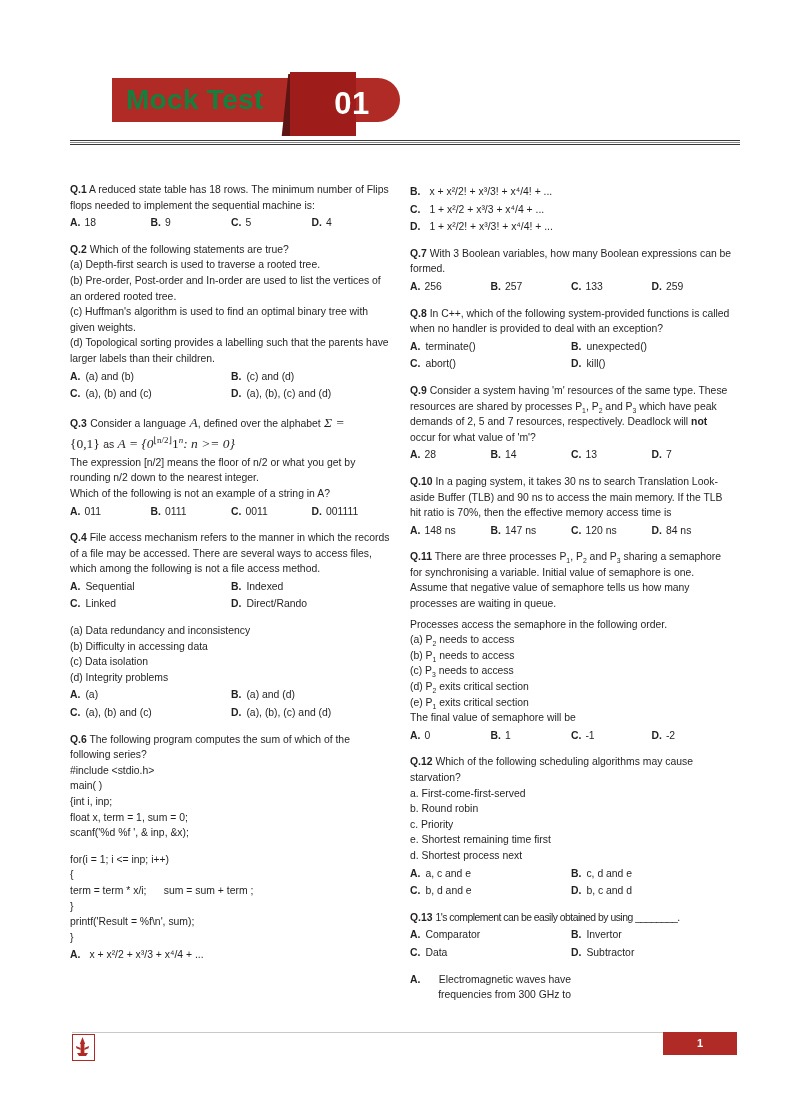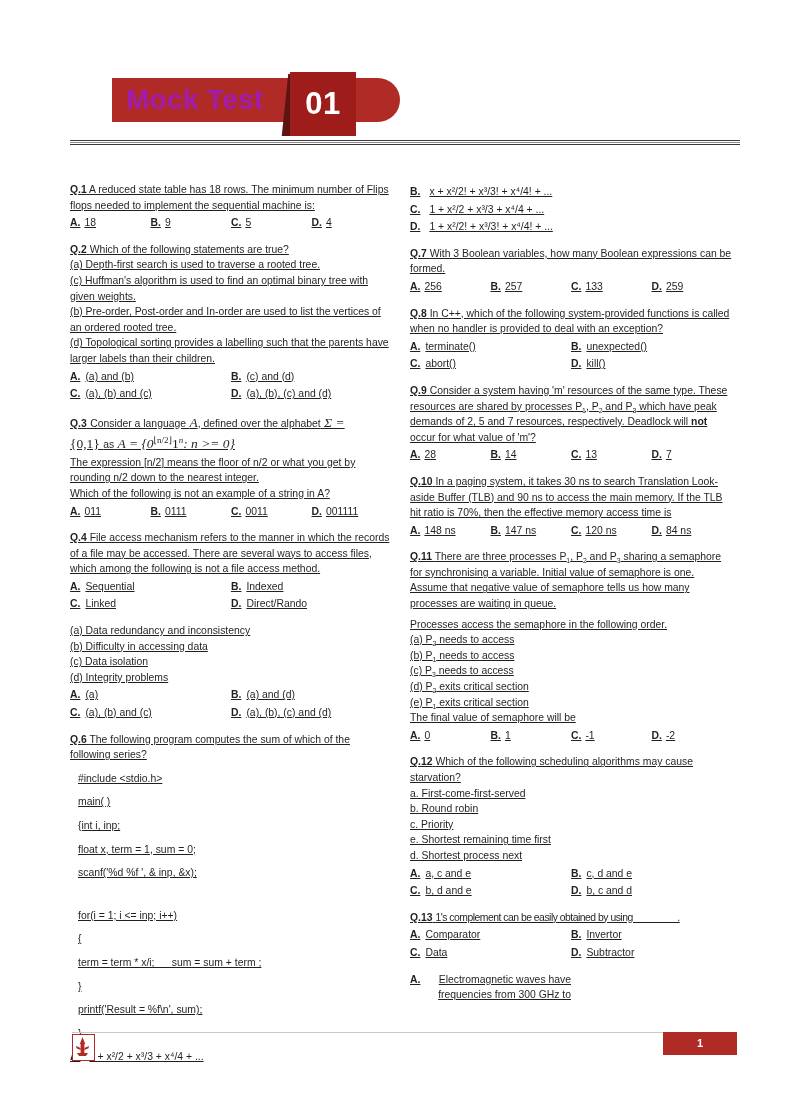--- a/index.html
+++ b/index.html
@@ -49,21 +49,21 @@
     height: 44px;
     background: #b02a26;
     border-top-left-radius: 14px;
   }
   .banner-title {
     position: absolute;
     left: 56px;
     top: 10px;
     height: 40px;
     line-height: 40px;
-    color: #a21caf;
+    color: #15803d;
     font-size: 28px;
     font-weight: bold;
     letter-spacing: 0.3px;
     white-space: nowrap;
   }
   .banner-shadow {
     position: absolute;
     left: 215px;
     top: 4px;
     width: 10px;
@@ -83,20 +83,21 @@
     position: absolute;
     left: 0; top: 0;
     width: 66px;
     height: 76px;
     line-height: 64px;
     text-align: center;
     color: #ffffff;
     font-size: 31px;
     font-weight: bold;
     letter-spacing: 0.5px;
+    padding-left: 29px;
   }
 
   
   .header-rule {
     position: absolute;
     left: 70px;
     top: 140px;
     width: 670px;
     height: 7px;
   }
@@ -110,35 +111,34 @@
 
   
   .columns {
     position: absolute;
     left: 70px;
     top: 182px;
     width: 670px;
     height: 830px;
     display: flex;
     gap: 18px;
-    text-decoration: underline;
   }
   .col {
     width: 322px;
     font-size: 10.4px;
     line-height: 15.6px;
   }
 
   .qblock { margin-bottom: 11px; }
   .qblock:last-child { margin-bottom: 0; }
 
   .qtext { margin: 0; }
   .qnum { font-weight: bold; }
   .sub-line { margin: 0; }
-  .code-line { margin: 8px; white-space: pre-wrap; }
+  .code-line { margin: 0; white-space: pre-wrap; }
   .code-blank { height: 11px; }
 
   b.em { font-weight: bold; }
 
   
   .ans-row {
     display: flex;
     margin-top: 2px;
   }
   .ans-row.cols4 .ans { width: 25%; }
@@ -251,22 +251,22 @@
           <div class="ans">
               <span class="lbl">D.</span>
               <span class="val">4</span>
             </div>
         </div>
       </div>
 
       <div class="qblock">
         <p class="qtext"><span class="qnum">Q.2</span> <span>Which of the following statements are true?</span></p>
         <p class="sub-line">(a) Depth-first search is used to traverse a rooted tree.</p>
+        <p class="sub-line">(b) Pre-order, Post-order and In-order are used to list the vertices of an ordered rooted tree.</p>
         <p class="sub-line">(c) Huffman's algorithm is used to find an optimal binary tree with given weights.</p>
-        <p class="sub-line">(b) Pre-order, Post-order and In-order are used to list the vertices of an ordered rooted tree.</p>
         <p class="sub-line">(d) Topological sorting provides a labelling such that the parents have larger labels than their children.</p>
         <div class="ans-row cols2">
           <div class="ans">
               <span class="lbl">A.</span>
               <span class="val">(a) and (b)</span>
             </div>
           <div class="ans">
               <span class="lbl">B.</span>
               <span class="val">(c) and (d)</span>
             </div>

